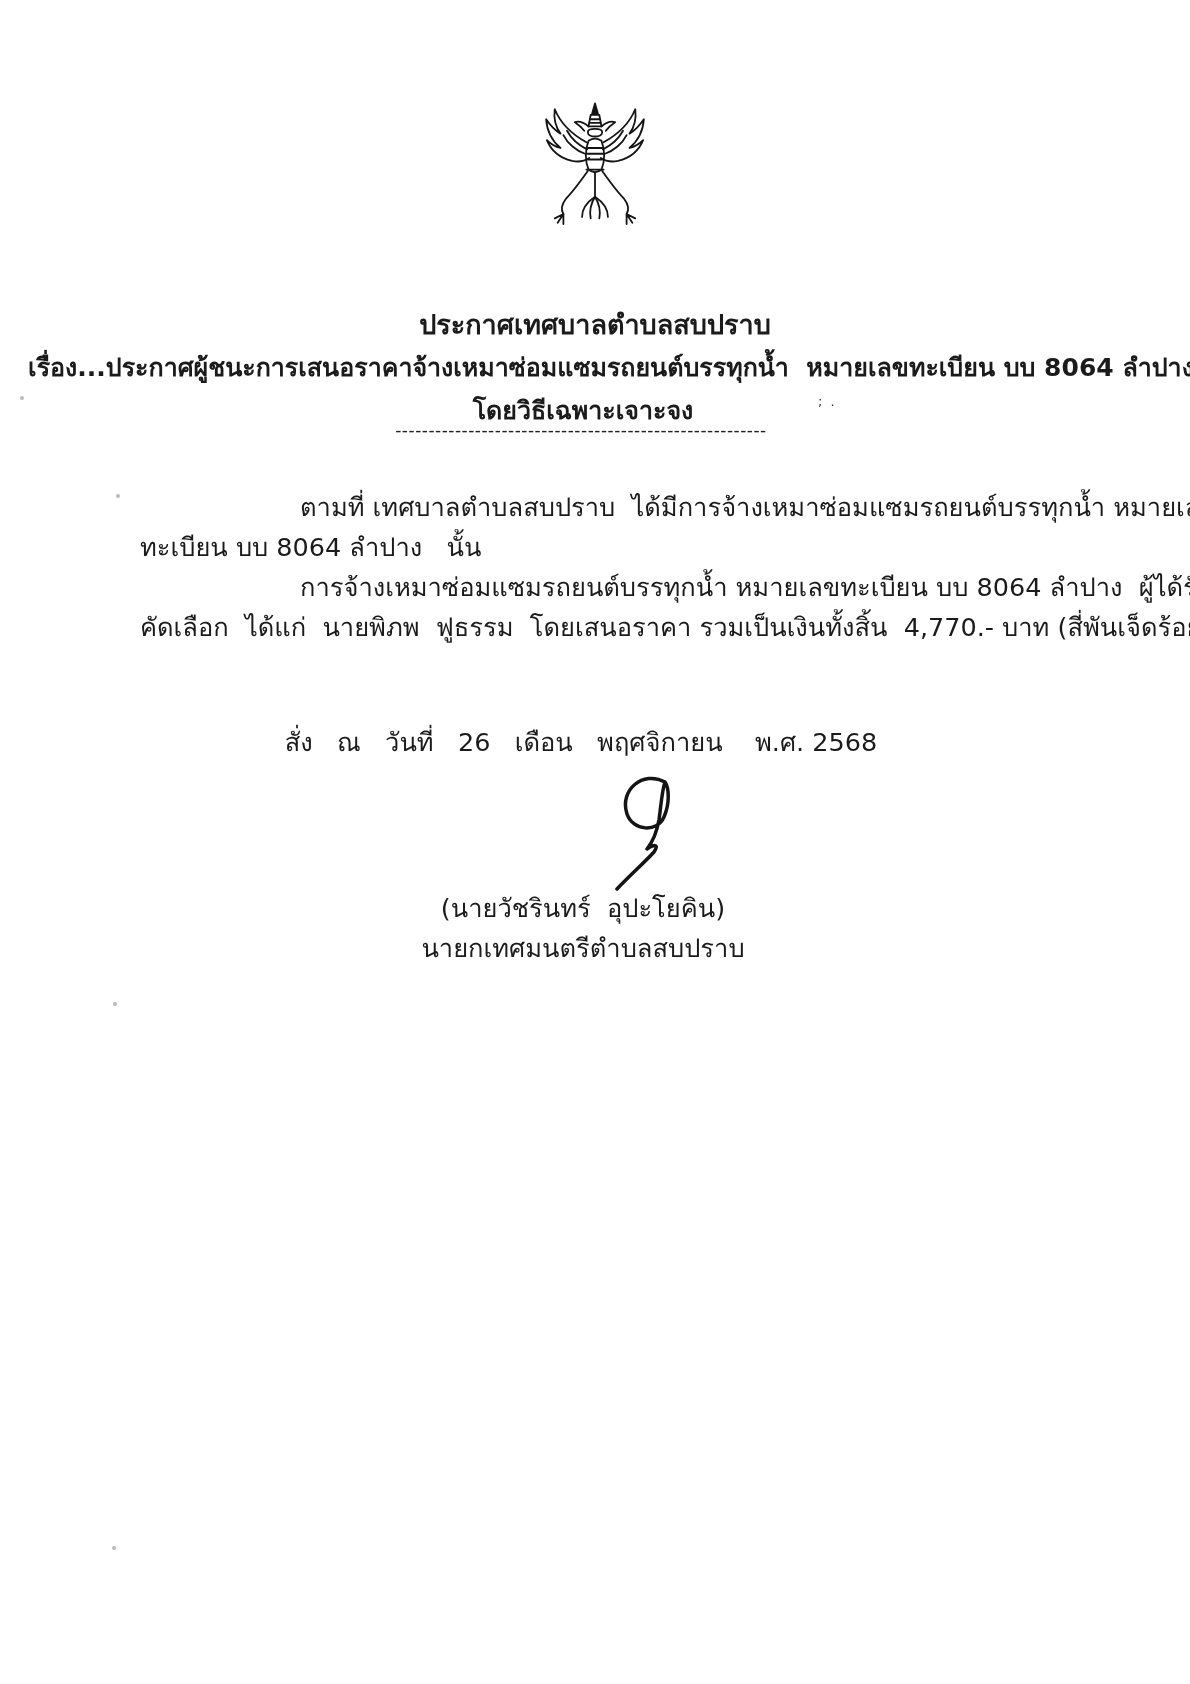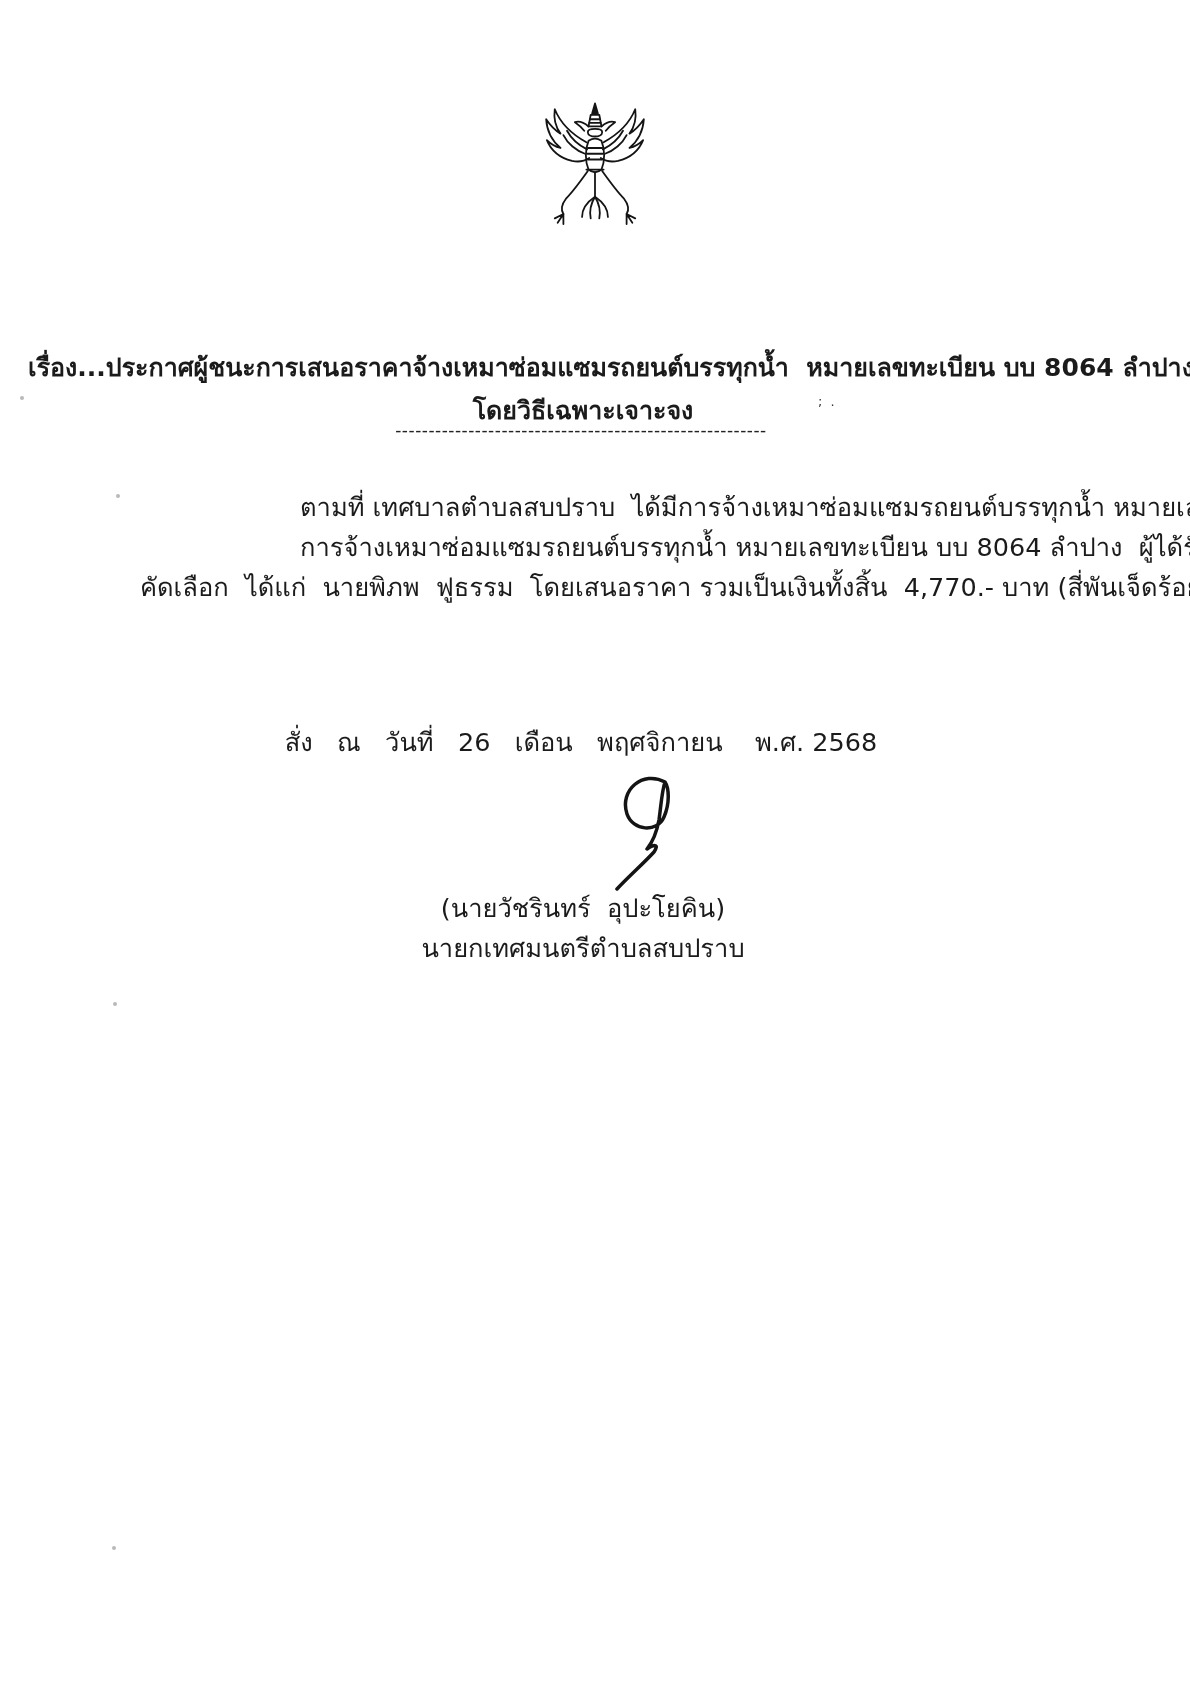--- a/index.html
+++ b/index.html
@@ -128,29 +128,31 @@
         <path d="M110,134 C104,144 102,154 104,164 M110,134 C116,144 118,154 116,164"></path>
         <path d="M110,134 C98,142 92,152 92,162 M110,134 C122,142 128,152 128,162"></path>
         <path d="M100,98 C90,112 80,126 70,136 C64,144 62,152 66,158"></path>
         <path d="M120,98 C130,112 140,126 150,136 C156,144 158,152 154,158"></path>
         <path d="M66,158 L54,164 M66,158 L58,170 M66,158 L66,172"></path>
         <path d="M154,158 L166,164 M154,158 L162,170 M154,158 L154,172"></path>
       </g>
     </svg>
   </div>
 
+  <div class="centerline doc-title">ประกาศเทศบาลตำบลสบปราบ</div>
   <div class="centerline doc-subject">เรื่อง...ประกาศผู้ชนะการเสนอราคาจ้างเหมาซ่อมแซมรถยนต์บรรทุกน้ำ  หมายเลขทะเบียน บบ 8064 ลำปาง</div>
   <div class="centerline doc-method">โดยวิธีเฉพาะเจาะจง</div>
 
   <div class="abs stray-mark">; .</div>
 
   <div class="centerline divider">--------------------------------------------------------</div>
 
   <div class="bodytext">
     <div class="line indent">ตามที่ เทศบาลตำบลสบปราบ  ได้มีการจ้างเหมาซ่อมแซมรถยนต์บรรทุกน้ำ หมายเลข</div>
+    <div class="line">ทะเบียน บบ 8064 ลำปาง   นั้น</div>
     <div class="line indent">การจ้างเหมาซ่อมแซมรถยนต์บรรทุกน้ำ หมายเลขทะเบียน บบ 8064 ลำปาง  ผู้ได้รับการ</div>
     <div class="line">คัดเลือก  ได้แก่  นายพิภพ  ฟูธรรม  โดยเสนอราคา รวมเป็นเงินทั้งสิ้น  4,770.- บาท (สี่พันเจ็ดร้อยเจ็ดสิบ</div>
   </div>
 
   <div class="centerline date-line">สั่ง   ณ   วันที่   26   เดือน   พฤศจิกายน    พ.ศ. 2568</div>
 
   <div class="signature">
     <svg viewBox="0 0 80 120" width="82" height="120" xmlns="http://www.w3.org/2000/svg">
       <path d="M58,6 C36,-6 12,14 20,38 C26,55 50,57 57,41 C63,27 62,12 58,6 C55,14 54,30 52,44 C49,60 44,68 40,73 C46,69 53,67 47,76 C36,88 22,100 10,113" fill="none" stroke="#141414" stroke-width="3.5" stroke-linecap="round" stroke-linejoin="round"></path>
     </svg>

